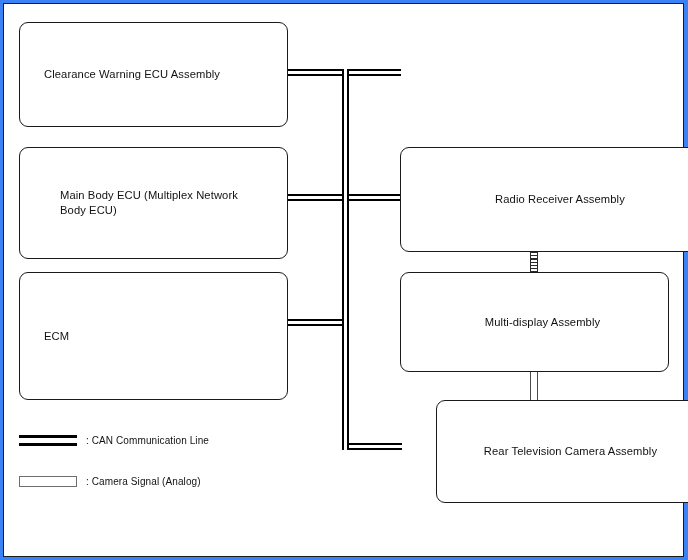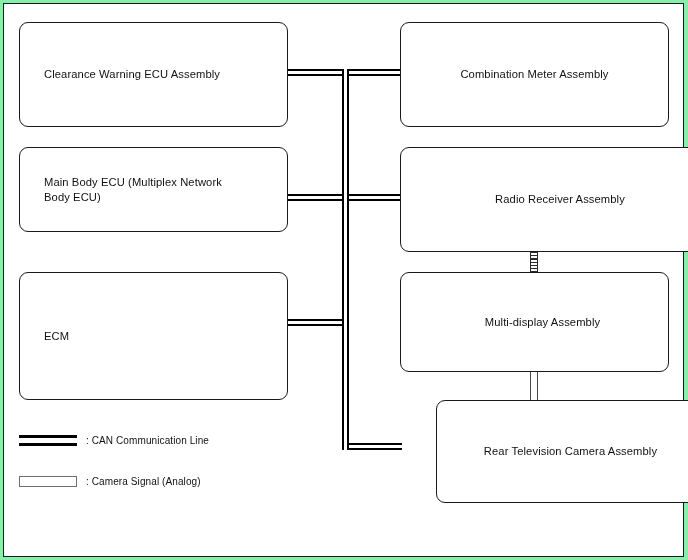--- a/index.html
+++ b/index.html
@@ -8,21 +8,21 @@
     padding: 0;
     background: #ffffff;
   }
   body {
     font-family: "Liberation Sans", sans-serif;
   }
   #diagram-root {
     position: relative;
     width: 688px;
     height: 560px;
-    background: #86efac;
+    background: #3b82f6;
     overflow: hidden;
   }
   .outer-frame {
     position: absolute;
     left: 3px;
     top: 3px;
     width: 681px;
     height: 554px;
     border: 1.5px solid #1a1a1a;
     box-sizing: border-box;
@@ -177,32 +177,29 @@
   <div class="cross-mask" style="left:344.2px; top:445.2px; width:3px; height:7px;"></div>
 
   <div class="video-digital-v" style="left:530px; top:251px; height:22px;"></div>
 
   <div class="video-analog-v" style="left:530px; top:371px; height:30px;"></div>
 
   <div class="node align-left" style="left:19px; top:22px; width:269px; height:105px;">
     <span class="node-label">Clearance Warning ECU Assembly</span>
   </div>
 
-  <div class="node align-left" style="left:19px; top:147px; width:269px; height:85px;">
+  <div class="node align-left" style="left:19px; top:147px; width:269px; height:112px;padding-left:16px;">
     <span class="node-label">Main Body ECU (Multiplex Network
 Body ECU)</span>
   </div>
 
   <div class="node align-left" style="left:19px; top:272px; width:269px; height:128px;">
     <span class="node-label">ECM</span>
   </div>
 
-  <div class="node align-center" style="left:400px; top:22px; width:269px; height:105px;">
-    <span class="node-label">Combination Meter Assembly</span>
-  </div>
 
   <div class="node align-center" style="left:400px; top:147px; width:320px; height:105px;">
     <span class="node-label">Radio Receiver Assembly</span>
   </div>
 
   <div class="node align-center" style="left:400px; top:272px; width:269px; height:100px;padding-left:16px;">
     <span class="node-label">Multi-display Assembly</span>
   </div>
 
   <div class="node align-center" style="left:400px; top:400px; width:269px; height:103px;margin-left:36px;">

